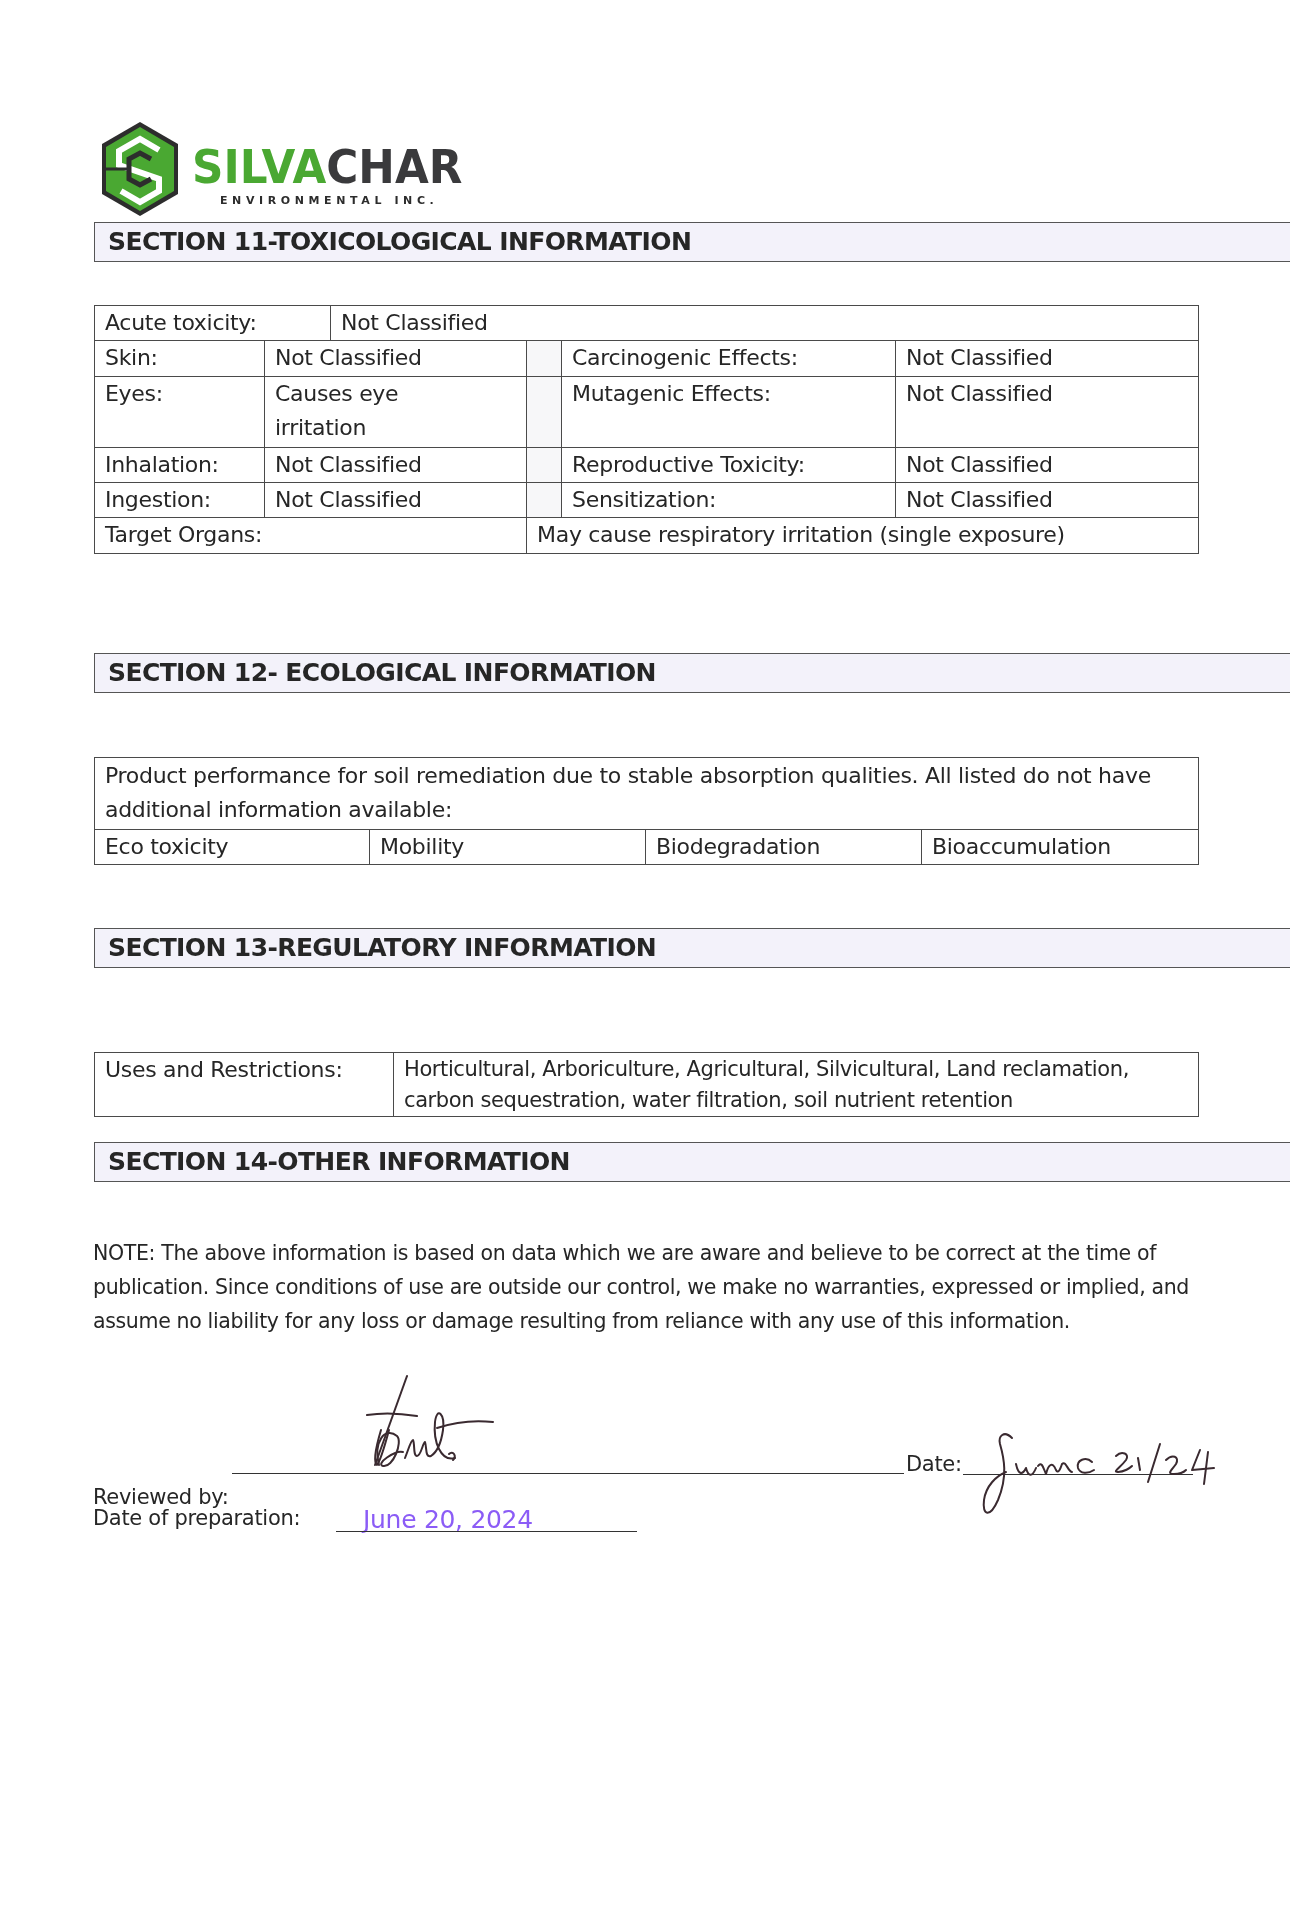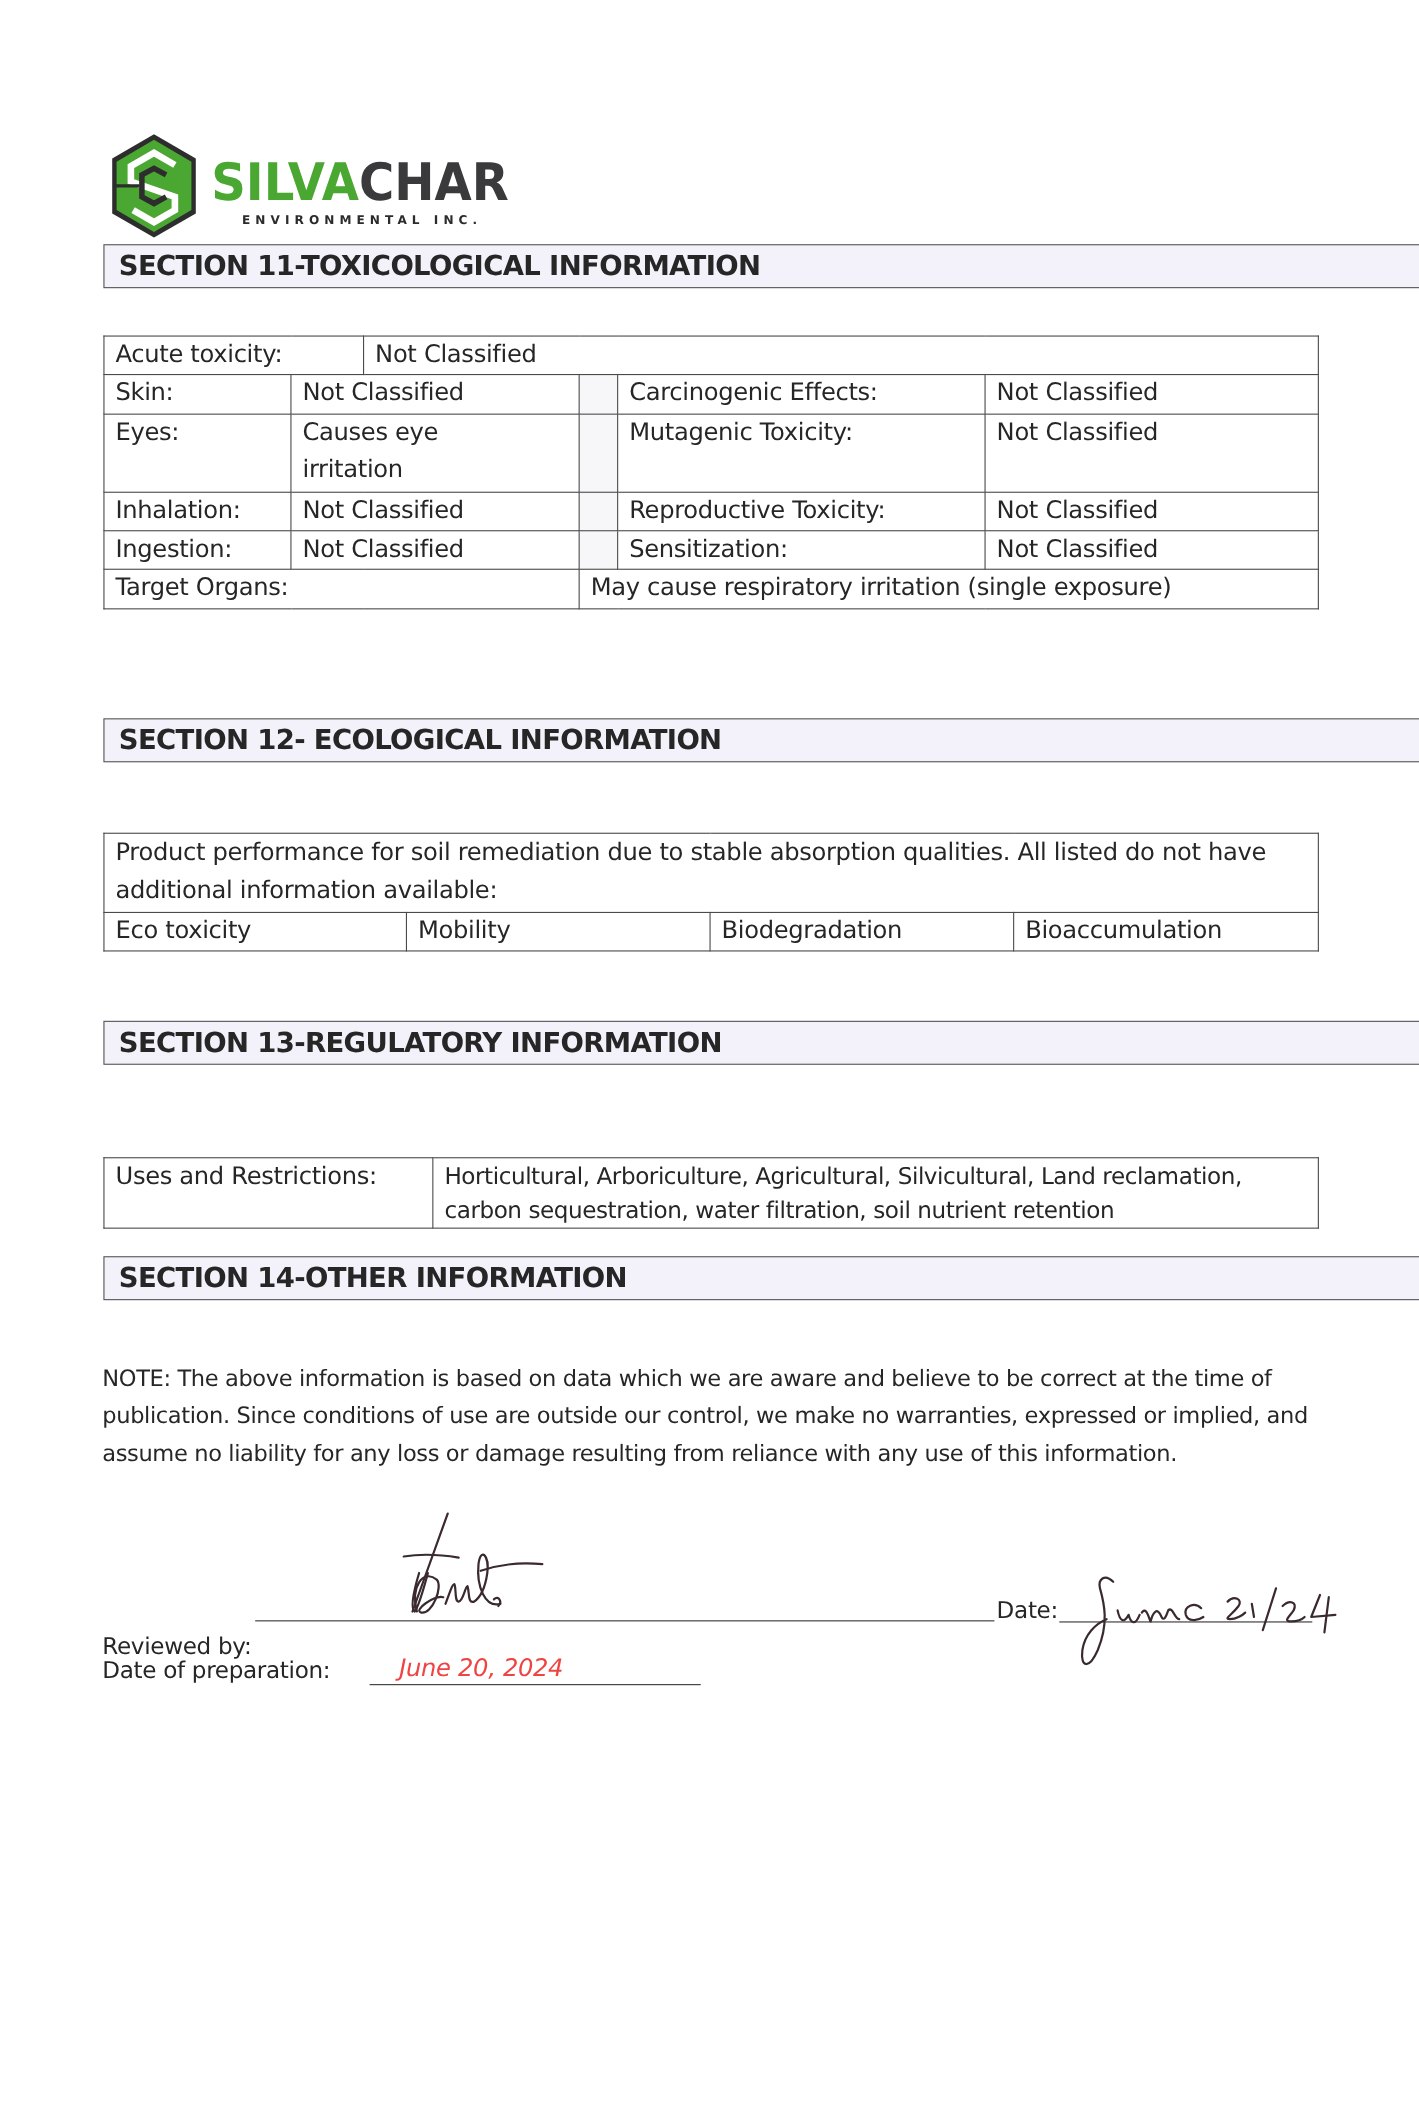--- a/index.html
+++ b/index.html
@@ -92,23 +92,22 @@
     .note b { font-weight: normal; }
 
     .sig-label {
       font-family: "DejaVu Sans", sans-serif;
       font-size: 21px; color: #262626; white-space: nowrap;
       letter-spacing: -0.3px;
     }
     .line { position: absolute; height: 0; border-top: 1.6px solid #333; }
     .prep-val {
       font-family: "DejaVu Sans", sans-serif;
-      font-size: 22px; color: #ef4444; white-space: nowrap;
+      font-size: 25px; color: #8b5cf6; white-space: nowrap;
       letter-spacing: -0.3px;
-      font-style: italic;
     }
     svg.hand { position: absolute; overflow: visible; }
   </style>
 </head>
 <body>
 
 <svg class="abs logo-hex" viewBox="0 0 82 98">
   <polygon points="41,2 79,24 79,74 41,96 3,74 3,24" fill="#2d2d2d"></polygon>
   <polygon points="41,7 75,27 75,71 41,91 7,71 7,27" fill="#4aa832"></polygon>
   <path d="M60,30 L41,19 L20,31 L20,45 L60,59 L60,71 L41,82 L22,71" fill="none" stroke="#ffffff" stroke-width="6" stroke-linejoin="miter"></path>
@@ -138,21 +137,21 @@
     <td>Skin:</td>
     <td colspan="2">Not Classified</td>
     <td class="gapcell"></td>
     <td>Carcinogenic Effects:</td>
     <td>Not Classified</td>
   </tr>
   <tr style="height:71px">
     <td>Eyes:</td>
     <td colspan="2" class="wrap" style="padding-right:60px">Causes eye irritation</td>
     <td class="gapcell"></td>
-    <td>Mutagenic Toxicity:</td>
+    <td>Mutagenic Effects:</td>
     <td>Not Classified</td>
   </tr>
   <tr style="height:35px">
     <td>Inhalation:</td>
     <td colspan="2">Not Classified</td>
     <td class="gapcell"></td>
     <td>Reproductive Toxicity:</td>
     <td>Not Classified</td>
   </tr>
   <tr style="height:35px">

